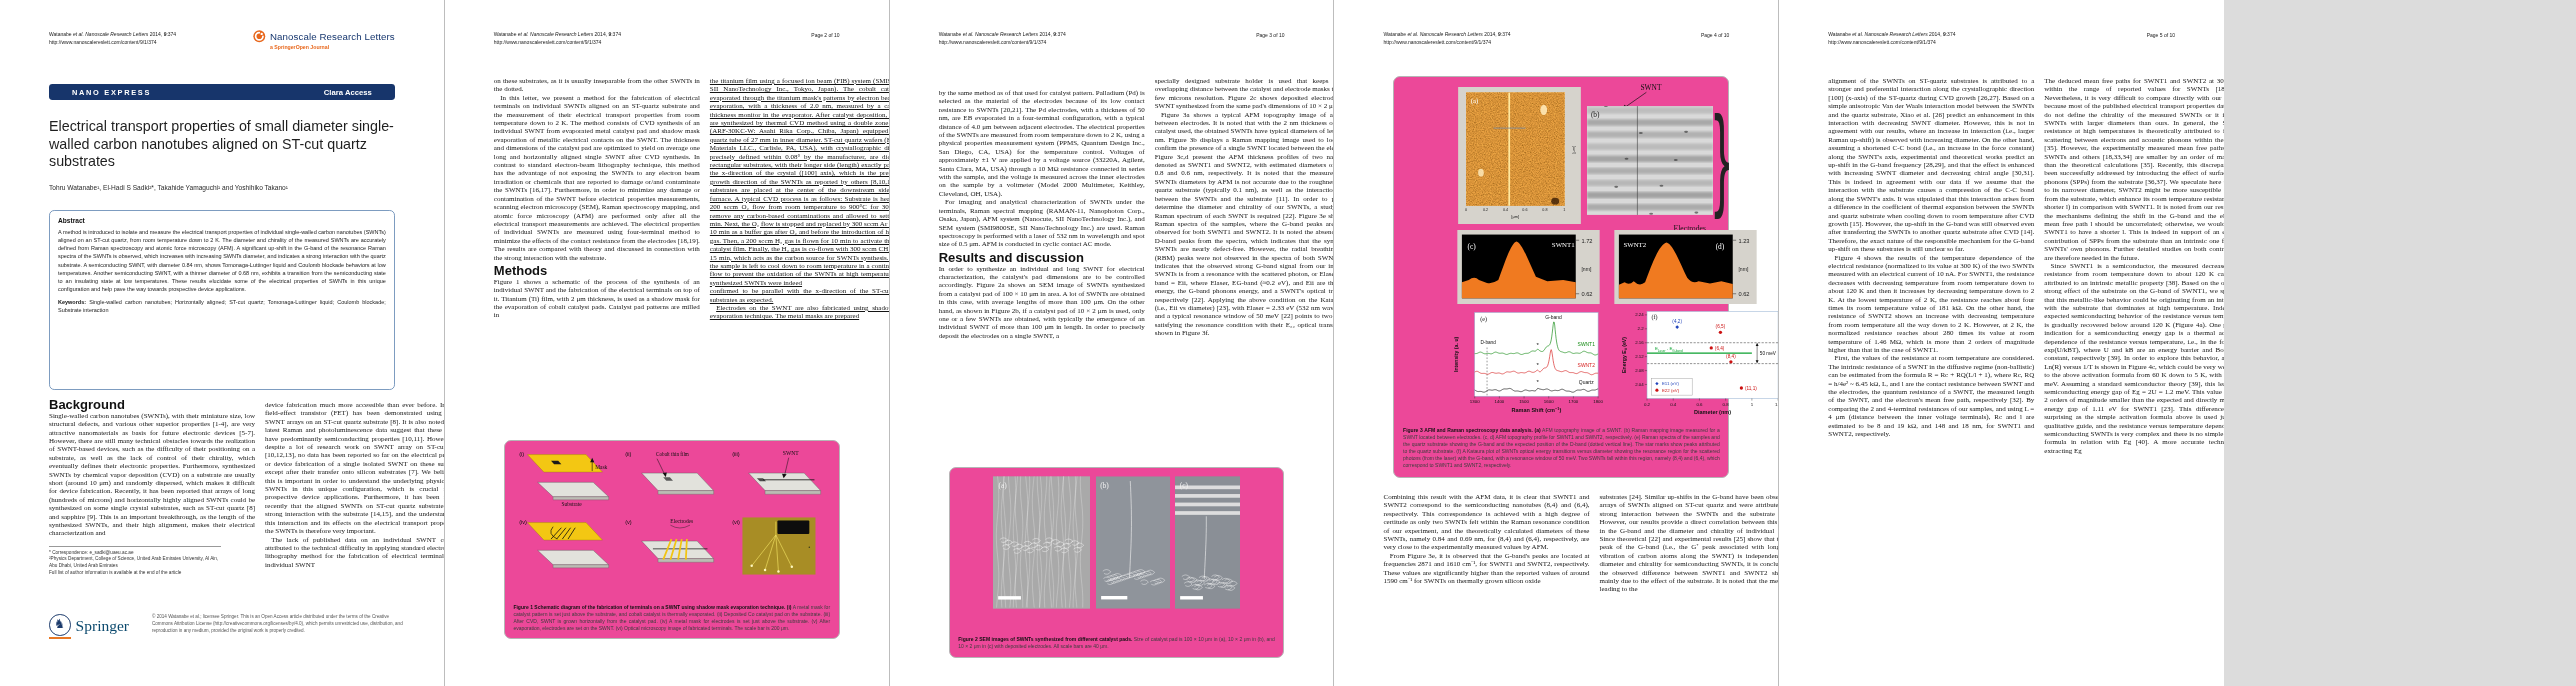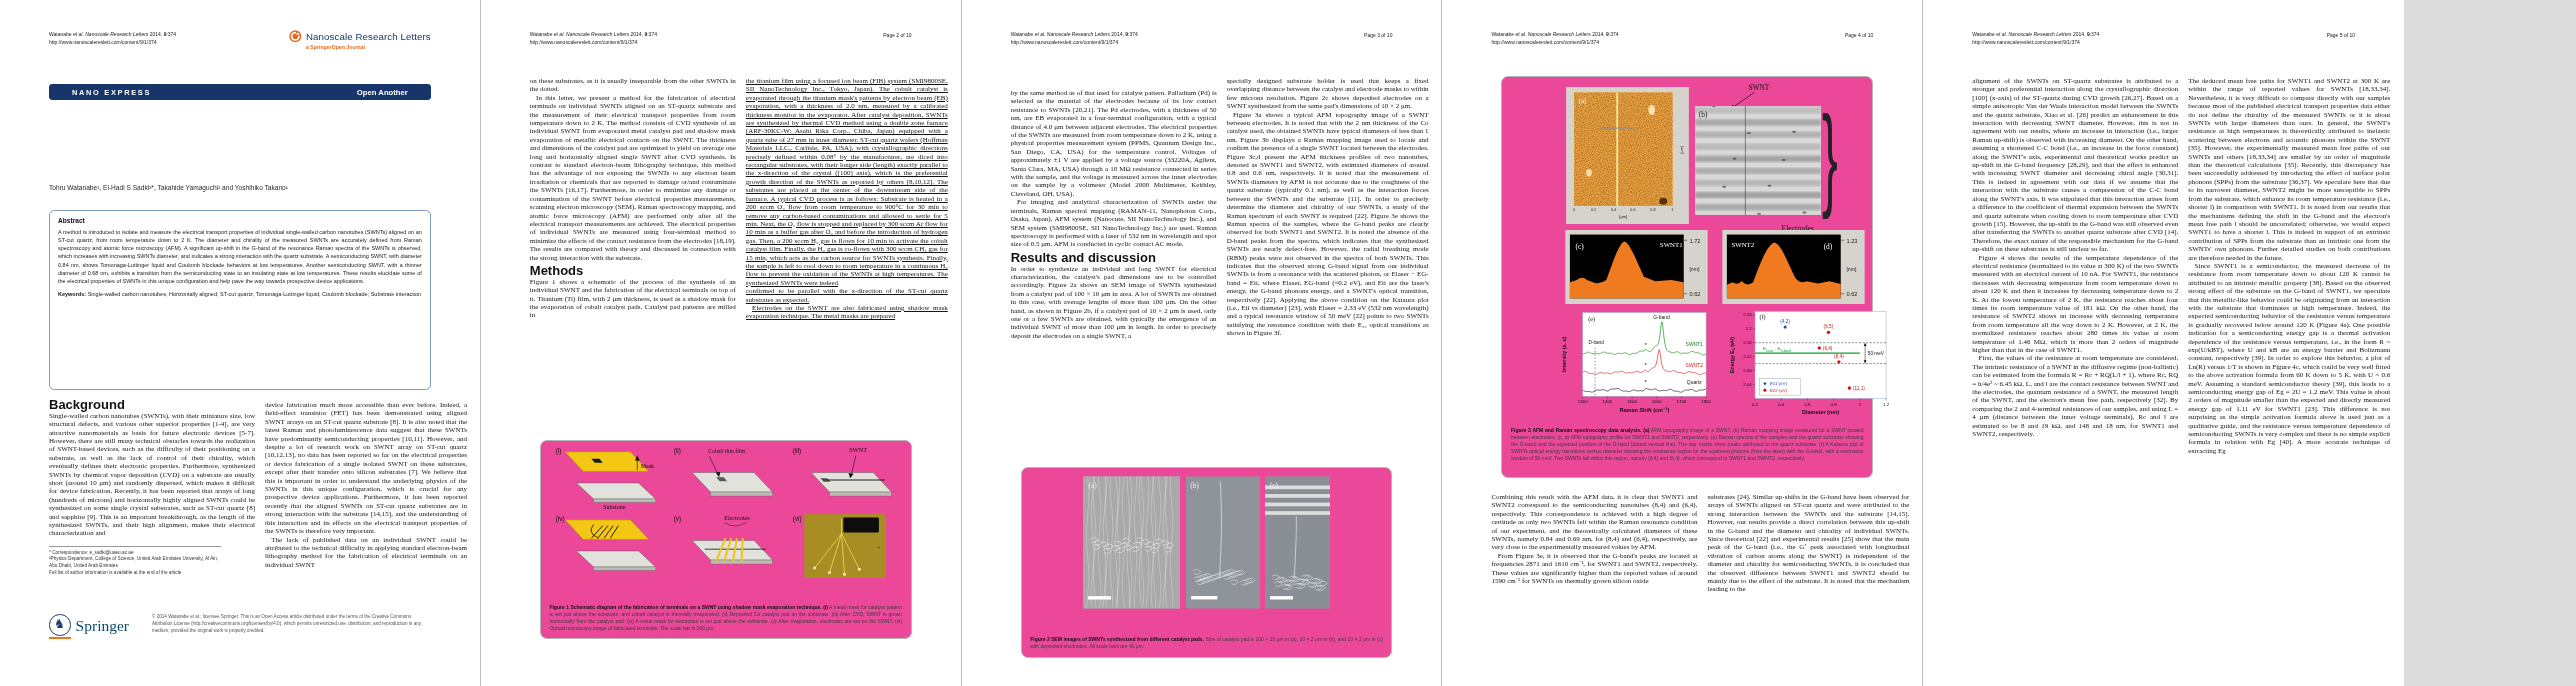--- a/index.html
+++ b/index.html
@@ -1,17 +1,17 @@
 <!DOCTYPE html>
 <html style="font-size:9.2px"><head>
 <meta charset="utf-8">
 <style>
   html,body{margin:0;padding:0;background:#dcdcdc;}
   body{width:2576px;height:687px;font-family:"Liberation Sans",sans-serif;}
-  .spread{display:flex;width:2404px;height:687px;}
+  .spread{display:flex;width:2224px;height:687px;}
   .page{position:relative;width:515px;height:687px;background:#ffffff;border-right:0.6px solid #bdbdbd;box-sizing:border-box;overflow:hidden;}
   .cit{position:absolute;top:31px;left:49px;font-size:5px;line-height:1.55;color:#1a1a1a;}
   .cit .it{font-style:italic;}
   .cit .bd{font-weight:bold;}
   .cit .url{color:#1a1a1a;text-decoration:none;}
   .pgno{position:absolute;top:32px;right:49px;font-size:5px;color:#1a1a1a;}
   
   .logo{position:absolute;top:30px;right:49px;text-align:left;}
   .logo-row{display:flex;align-items:center;gap:4px;}
   .logo-name{font-size:9.7px;color:#16366e;letter-spacing:0.1px;}
@@ -77,22 +77,23 @@
           <circle cx="11" cy="11" r="10.4" fill="#e8671c"></circle>
           <path d="M11 4.6 A6.4 6.4 0 1 0 17.4 11" fill="none" stroke="#ffffff" stroke-width="3" stroke-linecap="round"></path>
           <circle cx="15.2" cy="6.8" r="2.1" fill="#ffffff"></circle>
         </svg>
         <span class="logo-name">Nanoscale Research Letters</span>
       </div>
       <div class="logo-sub">a SpringerOpen Journal</div>
     </div>
     <div class="banner">
       <span class="bl">NANO EXPRESS</span>
-      <span class="br">Open Another</span>
-    </div>
+      <span class="br">Clara Access</span>
+    </div>
+    <div class="title">Electrical transport properties of small diameter single-walled carbon nanotubes aligned on ST-cut quartz substrates</div>
     <div class="authors">Tohru Watanabe¹, El-Hadi S Sadki²*, Takahide Yamaguchi¹ and Yoshihiko Takano¹</div>
     <div class="absbox">
       <h3>Abstract</h3>
       <div class="abstext">A method is introduced to isolate and measure the electrical transport properties of individual single-walled carbon nanotubes (SWNTs) aligned on an ST-cut quartz, from room temperature down to 2 K. The diameter and chirality of the measured SWNTs are accurately defined from Raman spectroscopy and atomic force microscopy (AFM). A significant up-shift in the G-band of the resonance Raman spectra of the SWNTs is observed, which increases with increasing SWNTs diameter, and indicates a strong interaction with the quartz substrate. A semiconducting SWNT, with diameter 0.84 nm, shows Tomonaga-Luttinger liquid and Coulomb blockade behaviors at low temperatures. Another semiconducting SWNT, with a thinner diameter of 0.68 nm, exhibits a transition from the semiconducting state to an insulating state at low temperatures. These results elucidate some of the electrical properties of SWNTs in this unique configuration and help pave the way towards prospective device applications.</div>
       <div class="keywords"><b>Keywords:</b><span> Single-walled carbon nanotubes; Horizontally aligned; ST-cut quartz; Tomonaga-Luttinger liquid; Coulomb blockade; Substrate interaction</span></div>
     </div>
     <div class="col lcol" style="top:401px;">
       <div class="h2 first">Background</div>
       <p>Single-walled carbon nanotubes (SWNTs), with their miniature size, low structural defects, and various other superior properties [1-4], are very attractive nanomaterials as basis for future electronic devices [5-7]. However, there are still many technical obstacles towards the realization of SWNT-based devices, such as the difficulty of their positioning on a substrate, as well as the lack of control of their chirality, which eventually defines their electronic properties. Furthermore, synthesized SWNTs by chemical vapor deposition (CVD) on a substrate are usually short (around 10 μm) and randomly dispersed, which makes it difficult for device fabrication. Recently, it has been reported that arrays of long (hundreds of microns) and horizontally highly aligned SWNTs could be synthesized on some single crystal substrates, such as ST-cut quartz [8] and sapphire [9]. This is an important breakthrough, as the length of the synthesized SWNTs, and their high alignment, makes their electrical characterization and</p>
       <div class="fnblock">

